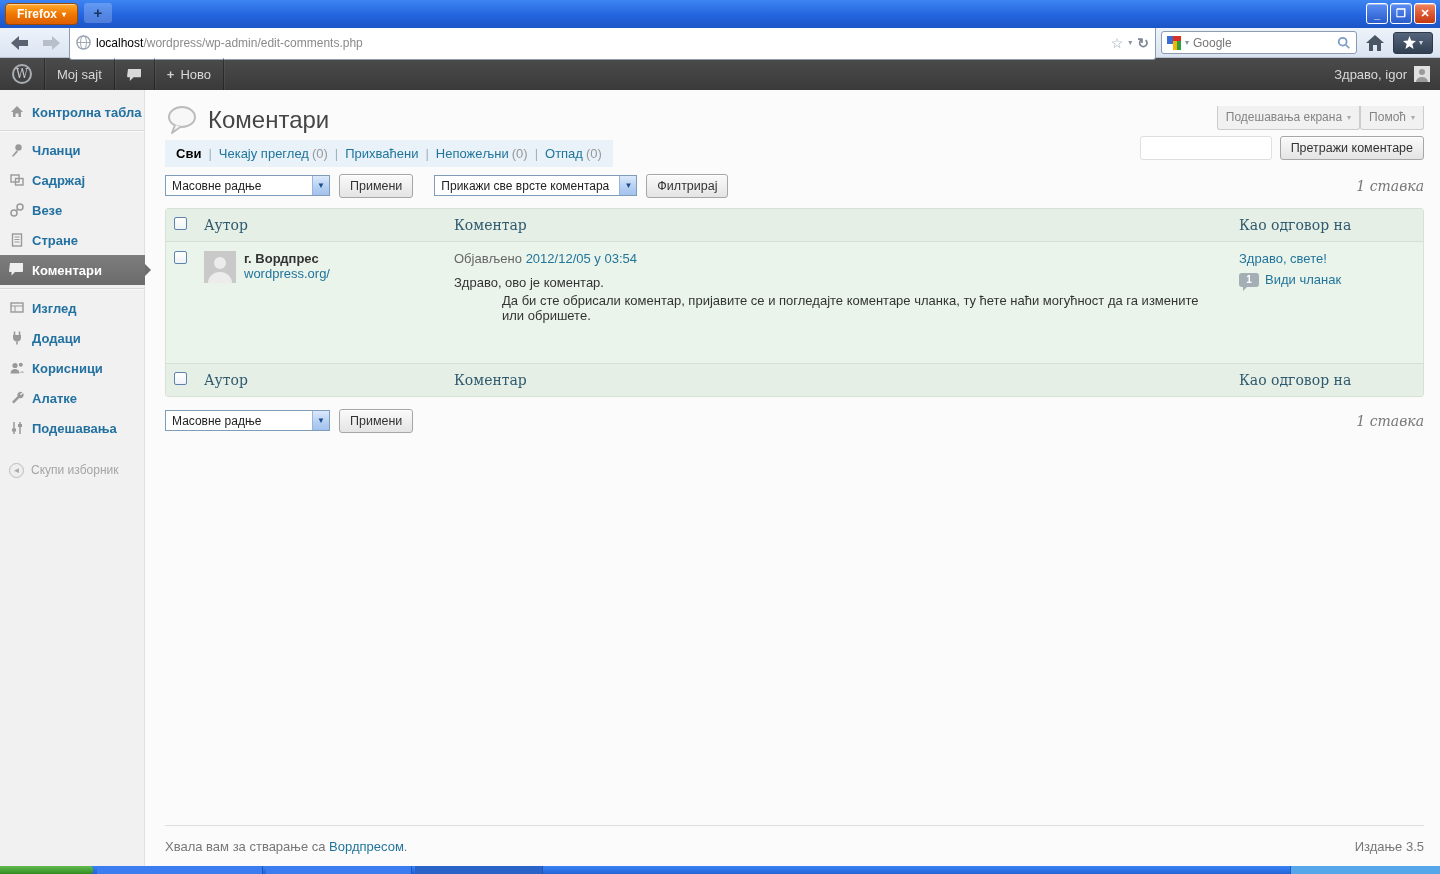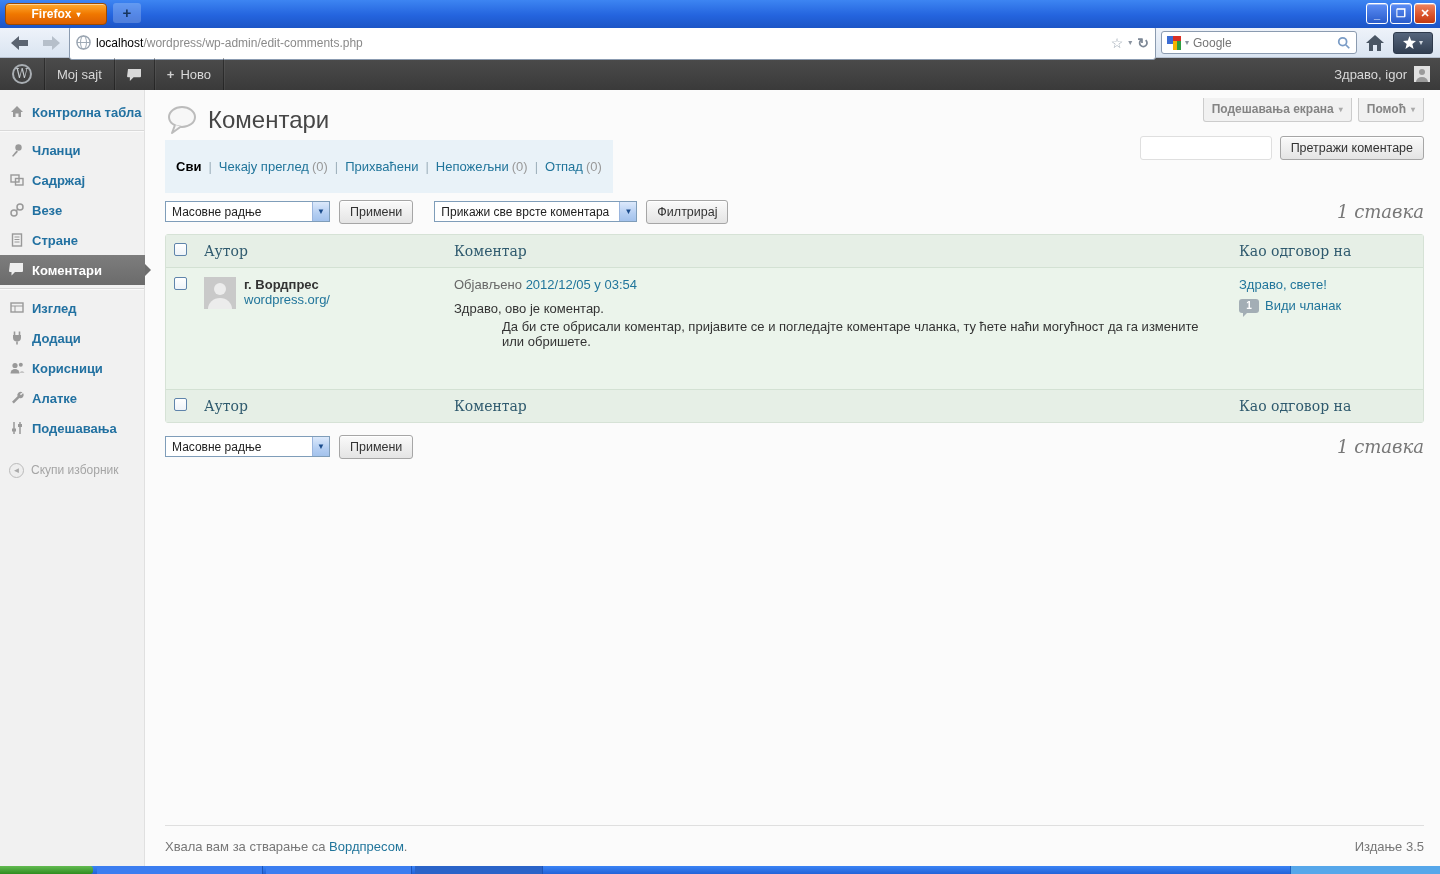--- a/index.html
+++ b/index.html
@@ -2,21 +2,21 @@
 <html><head>
 <meta charset="utf-8">
 <style>
   * { margin:0; padding:0; box-sizing:border-box; }
   html,body { width:1440px; height:874px; overflow:hidden;
     font-family:"Liberation Sans", sans-serif; font-size:13px; background:#fff; }
 
   
   .titlebar { height:28px; background:linear-gradient(#3d85f2, #2464de 55%, #1c55c6);
     display:flex; align-items:flex-end; position:relative; }
-  .ff-btn { margin:3px 0 3px 5px; height:22px; width:102px; border-radius:4px;
+  .ff-btn { margin:3px 0 3px 5px; height:22px; width:73px; border-radius:4px;
     background:linear-gradient(#ffab2e, #f07800 50%, #dd5f00);
     border:1px solid #9c4a00; color:#fff; font-weight:bold; font-size:12px;
     display:flex; align-items:center; justify-content:center; gap:5px;
     box-shadow:inset 0 1px 0 rgba(255,255,255,.5); align-self:center; }
   .ff-caret { font-size:8px; }
   .tab { margin-left:8px; height:25px; width:246px; border:1px solid #7e90a8; border-bottom:none;
     border-radius:4px 4px 0 0; background:linear-gradient(#f5f8fc, #dde6f1);
     display:flex; align-items:center; gap:6px; padding:0 8px; font-size:12px; color:#1a1a1a; }
   .favicon { width:12px; height:12px; border:1px dashed #93a5ba; border-radius:2px; flex:none; }
   .tab-label { white-space:nowrap; overflow:hidden; }
@@ -75,43 +75,43 @@
   .mi.active .micon { color:#eee; }
   .mi.active::after { content:""; position:absolute; right:-6px; top:50%; margin-top:-6px;
     border-left:6px solid #6e6e6e; border-top:6px solid transparent; border-bottom:6px solid transparent; }
   .msep { border-top:1px solid #d9d9d9; border-bottom:1px solid #fafafa; margin:3px 0; }
   .mi.collapse { margin-top:12px; color:#a5a5a5; font-weight:normal; font-size:12px; }
   .collapse-ic { width:15px; height:15px; border:1px solid #bbb; border-radius:50%;
     color:#aaa; font-size:8px; display:flex; align-items:center; justify-content:center; background:#eee; }
 
   .content { flex:1; position:relative; padding:0 16px 0 20px; background:#fbfbfb; }
 
-  .screen-meta { position:absolute; top:8px; right:16px; display:flex; gap:6px;font-weight:bold; }
+  .screen-meta { position:absolute; top:16px; right:16px; display:flex; gap:0; }
   .meta-tab { border:1px solid #ccc; border-top:none; border-radius:0 0 3px 3px;
     background:#f1f1f1; color:#848484; font-size:12px; padding:4px 8px 5px;
     display:flex; align-items:center; gap:5px; }
   .meta-caret { font-size:8px; color:#aaa; }
 
   .titlerow { display:flex; align-items:center; gap:9px; padding-top:12px; height:48px; }
   .page-title { font-size:24px; font-weight:normal; color:#464646; }
 
   .search-area { position:absolute; top:46px; right:16px; display:flex; gap:8px; }
   .wp-search-input { width:132px; height:24px; border:1px solid #dfdfdf; border-radius:3px;
     background:#fff; outline:none; padding:0 5px; font-family:"Liberation Sans",sans-serif; }
 
-  .subsubsub { margin-top:2px; background:#e9f2f8; padding:19px 11px; width:fit-content;
+  .subsubsub { margin-top:2px; background:#e9f2f8; padding:6px 11px; width:fit-content;
     display:flex; align-items:center; gap:7px; font-size:13px; }
   .subsubsub a { text-decoration:none; color:#21759b; }
   .subsubsub a.current { color:#000; font-weight:bold; }
   .subsubsub .count { color:#999; margin-left:3px; }
   .pipe { color:#9fb1bd; }
 
   .tablenav { margin-top:6px; display:flex; align-items:center; gap:9px; height:25px; }
   .tablenav .right { margin-left:auto; font-family:"DejaVu Serif",serif; font-style:italic;
-    color:#777; font-size:18px; }
+    color:#777; font-size:14px; }
   .xpselect { height:21px; border:1px solid #7f9db9; background:#fff; display:flex;
     align-items:stretch; font-size:12px; color:#222; }
   .xpsel-label { display:flex; align-items:center; padding:0 6px; flex:1; white-space:nowrap; }
   .xpsel-arrow { width:17px; background:linear-gradient(#dce9fb, #b4cef2 60%, #a3c2ec);
     border-left:1px solid #9ab5dd; color:#1b4c8c; font-size:8px;
     display:flex; align-items:center; justify-content:center; }
   .sel-bulk { width:165px; }
   .sel-type { width:203px; }
   .btn { height:24px; padding:0 10px; border:1px solid #a6a6a6; border-radius:3px;
     background:linear-gradient(#fafafa, #e4e4e4); color:#333; font-size:12.5px;

